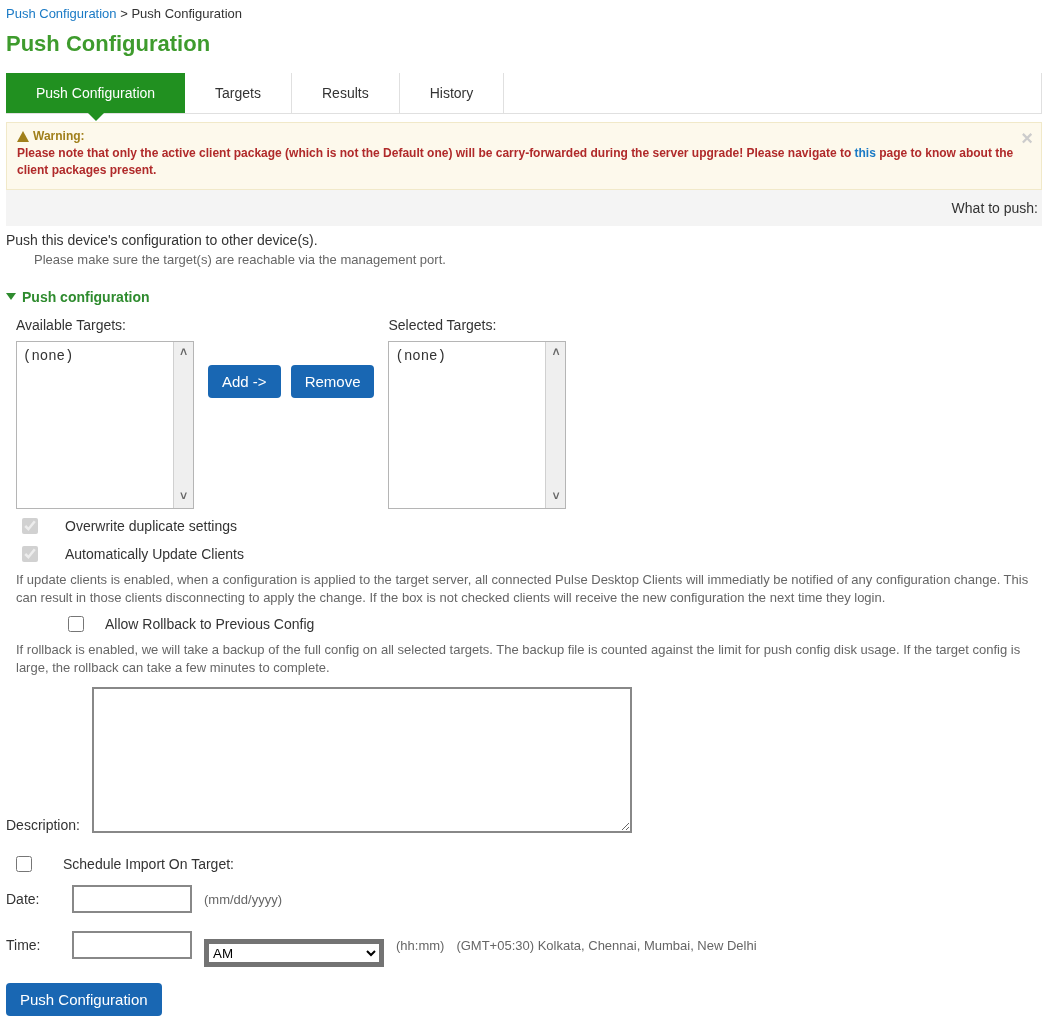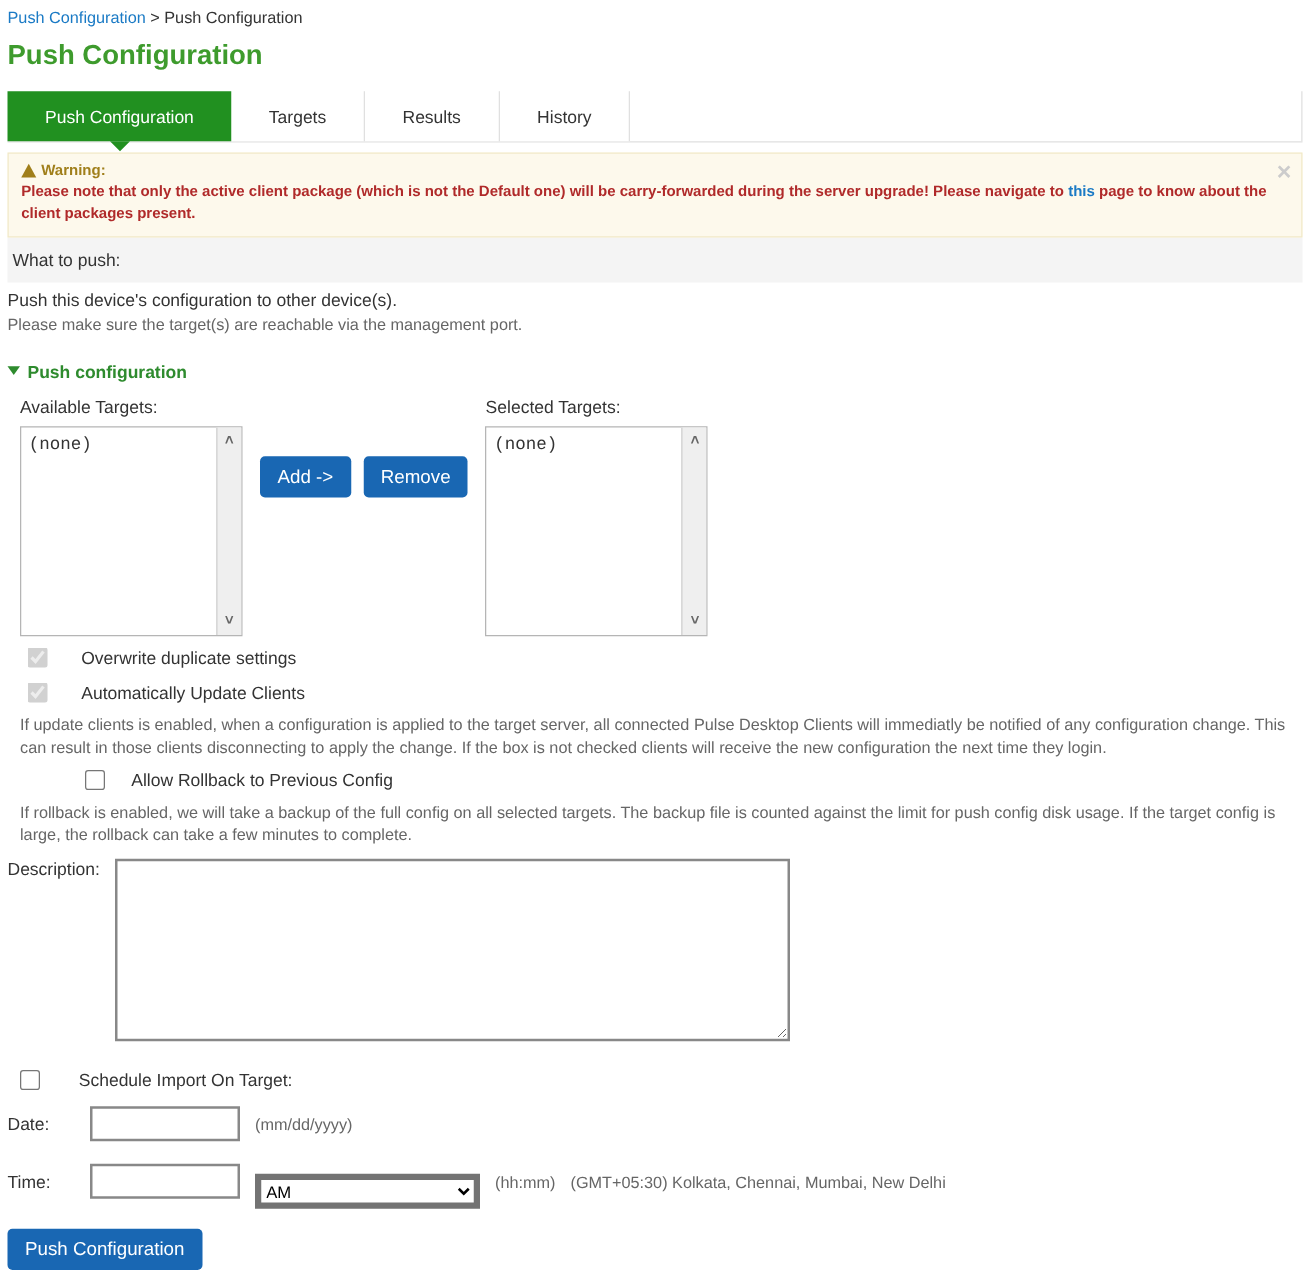--- a/index.html
+++ b/index.html
@@ -12,39 +12,39 @@
   .tab { padding: 12px 30px; border-right: 1px solid #e0e0e0; cursor: pointer; font-size: 14px; background:#fff; }
   .tab.active { background: #219020; color: #fff; border-right: none; position: relative; }
   .tab.active::after { content:''; position:absolute; bottom:-8px; left:50%; margin-left:-8px; width:0;height:0;border-left:8px solid transparent;border-right:8px solid transparent;border-top:8px solid #219020; }
   .tabs-filler { flex:1; border-right:1px solid #e0e0e0; }
   .warning-box { background: #fdf9ec; border: 1px solid #f1e9c9; padding: 6px 10px 10px 10px; margin-top: 8px; position: relative; font-size: 12px; }
   .warning-close { position:absolute; top:4px; right:8px; color:#ccc; font-size:20px; cursor:pointer; font-weight:bold; }
   .warning-header { color:#a07f1b; font-weight:bold; display:flex; align-items:center; gap:4px; }
   .warn-icon { display:inline-block; width:0;height:0;border-left:6px solid transparent;border-right:6px solid transparent;border-bottom:11px solid #a07f1b; position:relative; }
   .warning-body { color:#b02a2a; font-weight:bold; margin-top:2px; line-height:1.4; }
   .warning-body a { font-weight:bold; }
-  .gray-bar { background:#f4f4f4; padding:10px 4px; margin-top:0; display:flex; align-items:center; gap:6px; }
+  .gray-bar { background:#f4f4f4; padding:10px 4px; margin-top:0; display:flex; align-items:center; gap:6px;justify-content:flex-end; }
   .gray-bar select { border:1px solid #bbb; background:#fff; height:26px; font-size:14px; padding:2px 6px; min-width:180px; }
-  .subtext { color:#666; font-size:13px; margin-top:4px; }
+  .subtext { color:#666; font-size:13px; margin-top:4px;margin-left:28px; }
   .section-toggle { color:#2e8b2e; font-weight:bold; margin:22px 0 12px 0; display:flex; align-items:center; gap:6px; cursor:pointer; font-size:14px; }
   .chev-down { display:inline-block; width:0;height:0;border-left:5px solid transparent;border-right:5px solid transparent;border-top:7px solid #2e8b2e; }
   .targets-row { display:flex; gap:14px; align-items:flex-start; padding-left:10px; }
   .targets-col { display:flex; flex-direction:column; }
   .targets-col label { font-size:14px; color:#333; margin-bottom:8px; }
   .listbox-wrap { display:flex; width:178px; height:168px; border:1px solid #b5b5b5;font-family:Liberation Mono, monospace; }
   .listbox-content { flex:1; padding:6px; font-size:14px; color:#333; }
   .fake-scroll { width:20px; background:#efefef; border-left:1px solid #d0d0d0; display:flex; flex-direction:column; justify-content:space-between; align-items:center; }
   .fake-scroll span { color:#666; font-size:12px; font-weight:bold; padding:4px 0; cursor:pointer; }
   .btn-col { display:flex; flex-direction:row; gap:10px; margin-top:48px; }
   .btn { background:#1967b3; color:#fff; border:none; padding:8px 14px; border-radius:4px; font-size:15px; cursor:pointer; }
   .check-row { display:flex; align-items:center; gap:24px; padding:6px 0 0 12px; }
   .check-row input[type=checkbox] { width:16px; height:16px; }
   .check-row input[type=checkbox]:disabled { accent-color:#999; }
   .help-text { color:#666; font-size:13px; line-height:1.4; padding:6px 10px 0 10px; }
-  .desc-row { display:flex; align-items:flex-start; gap:12px; margin-top:10px; }
+  .desc-row { display:flex; align-items:flex-end; gap:12px; margin-top:10px; }
   .desc-row textarea { width:540px; height:146px; border:2px solid #888; resize:both; padding:4px; font-family:inherit; font-size:13px; }
   .sched-block { margin-top:14px; }
   .sched-row { display:flex; align-items:center; gap:12px; margin-top:10px; }
   .sched-row .lbl { width:54px; }
   .sched-row input[type=text] { width:120px; height:28px; border:2px solid #888; padding:2px 4px; }
   .sched-row select { width:180px; height:28px; border:5px solid #737373; background:#fff;margin-top:16px; }
   .hint { color:#666; font-size:13px; }
   .submit-btn { margin-top:16px; }
 </style>
 </head>

